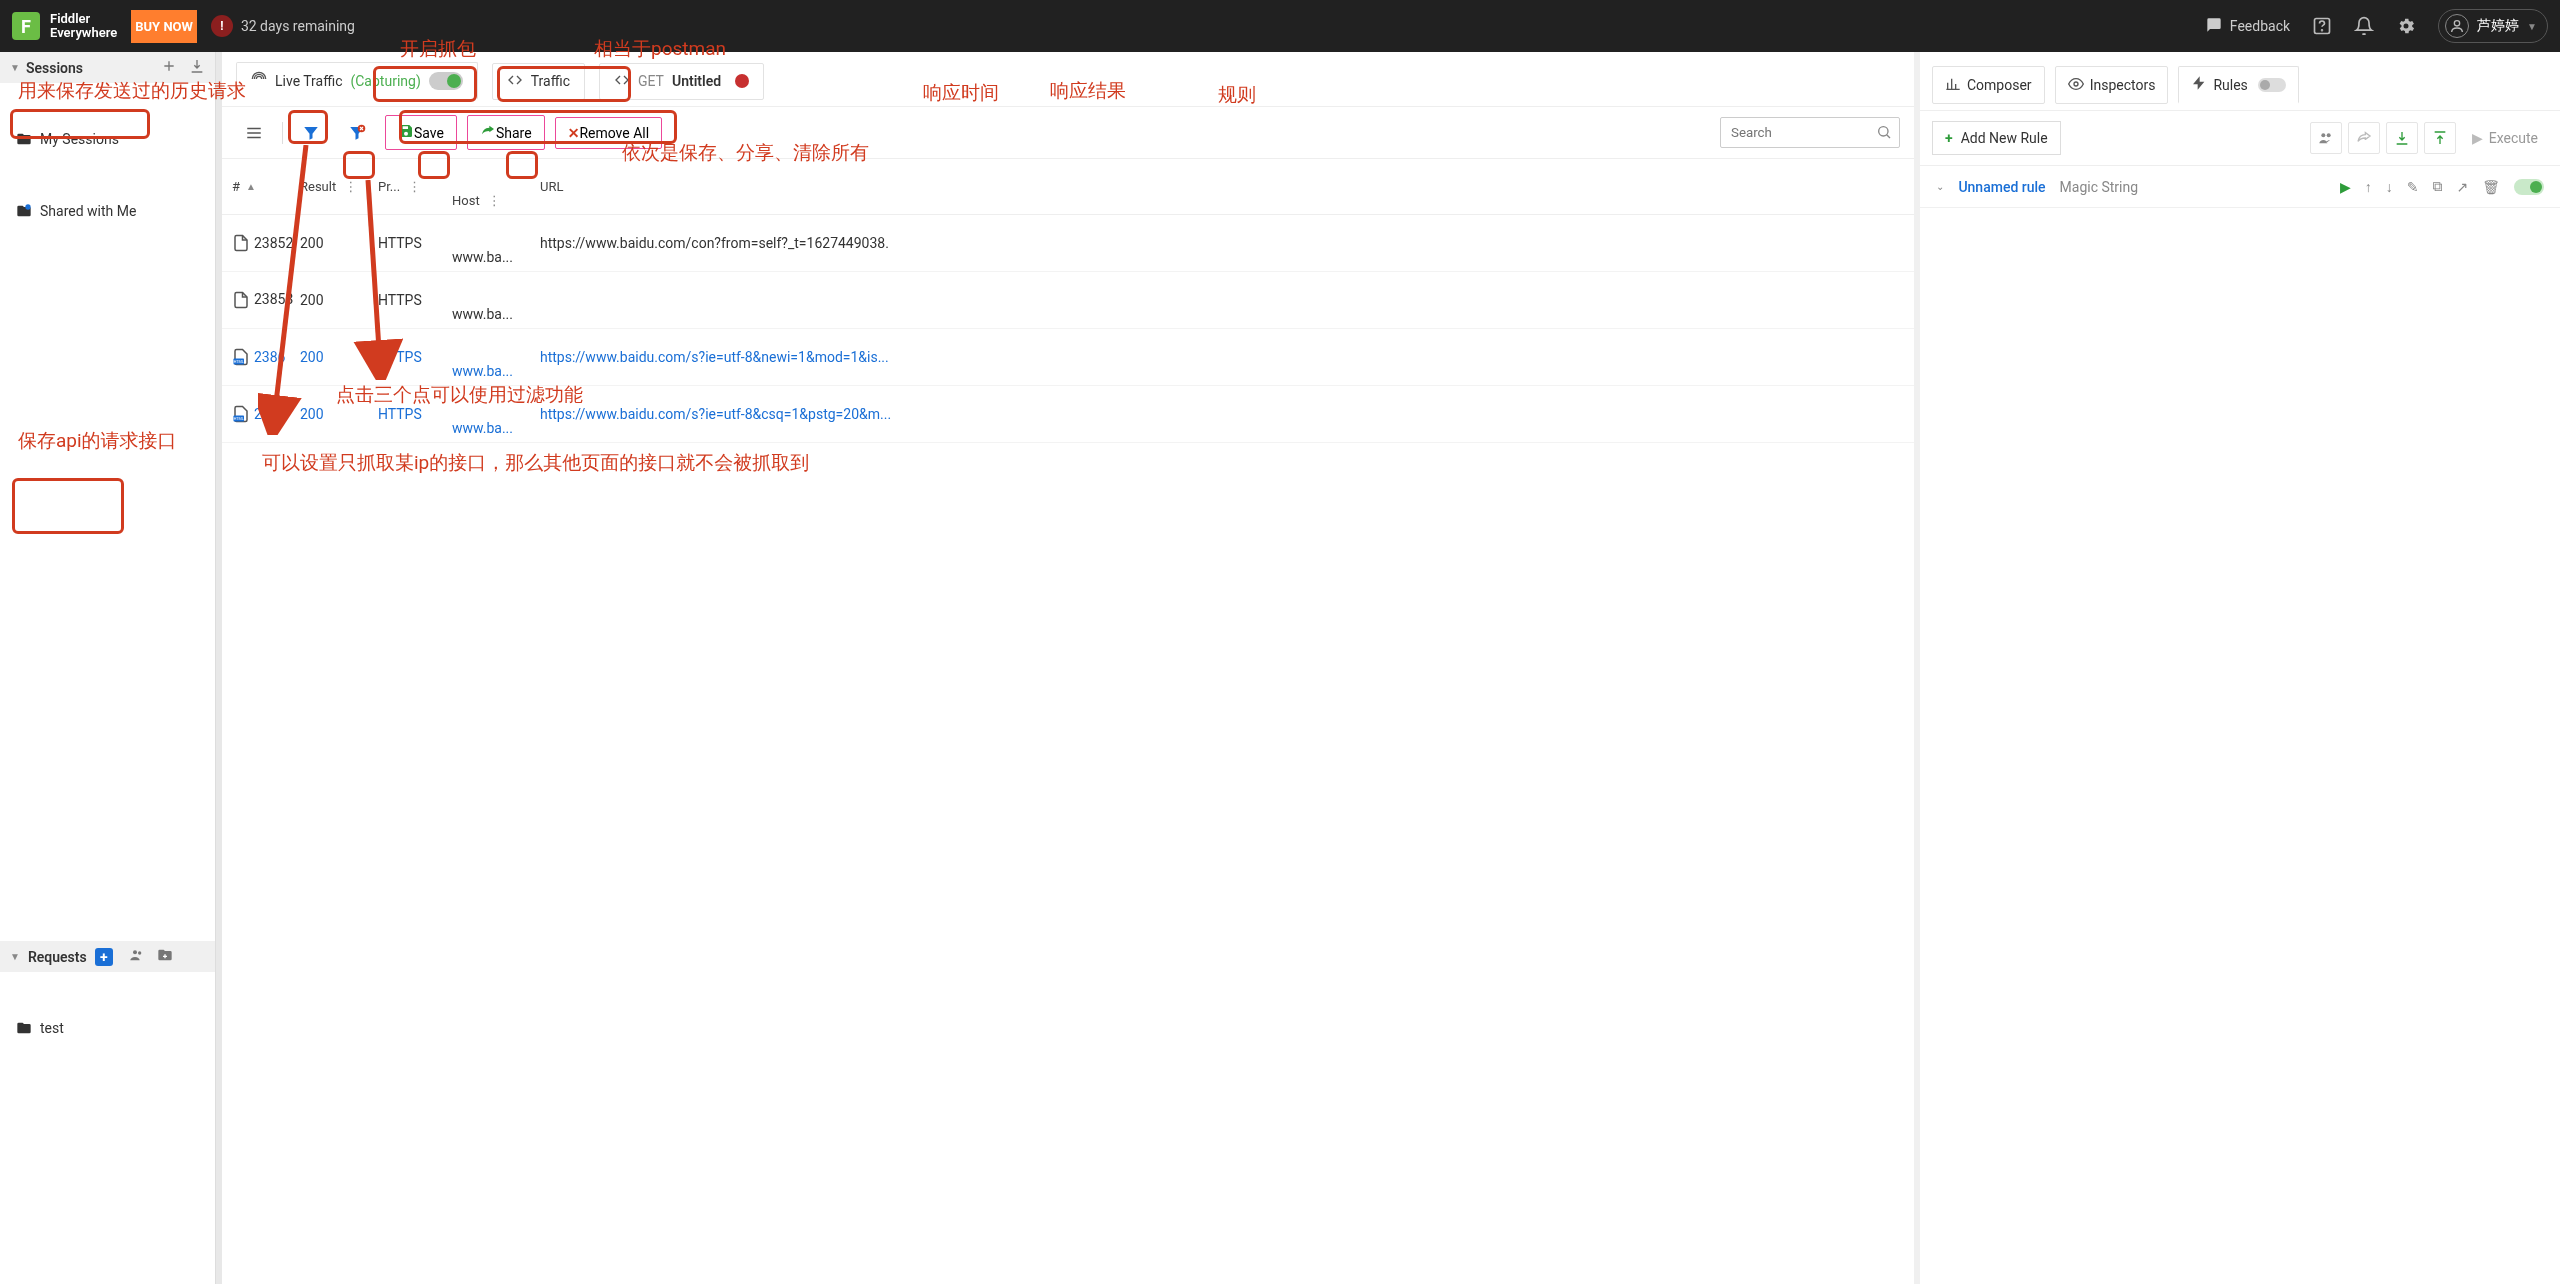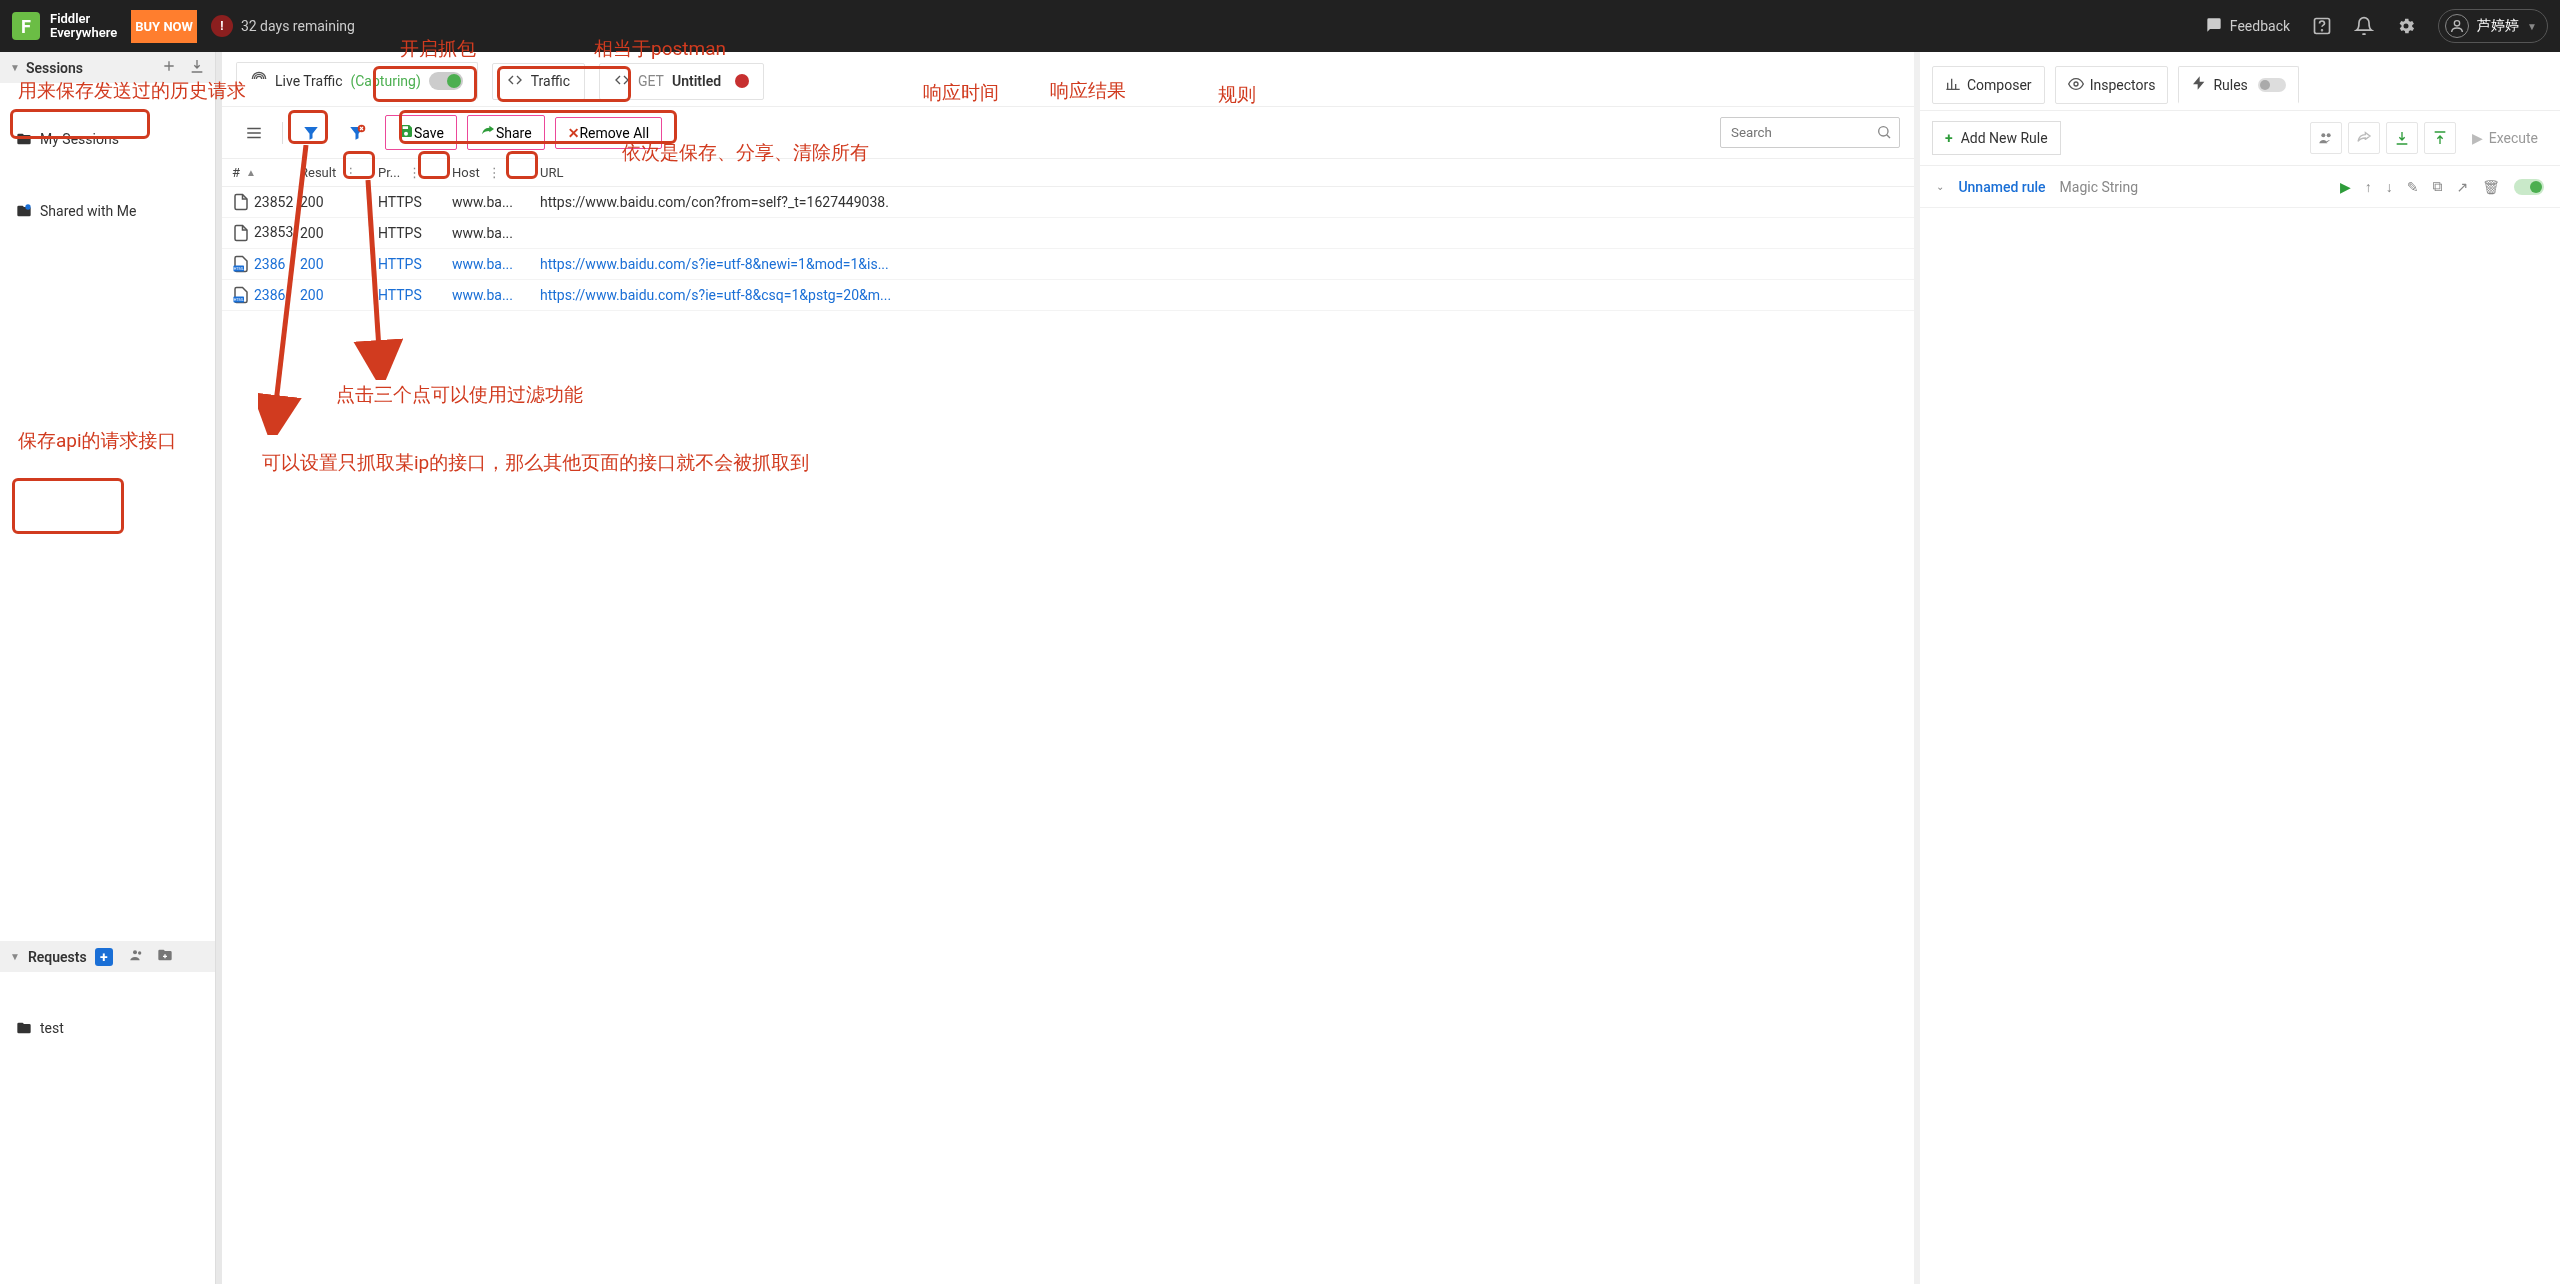--- a/index.html
+++ b/index.html
@@ -52,21 +52,21 @@
 .search-box input { width: 100%; padding: 7px 28px 7px 10px; border: 1px solid #ccc; border-radius: 2px; }
 .search-box .mag { position: absolute; right: 8px; top: 7px; color: #888; }
 
 .grid-header { display: flex; padding: 6px 10px; border-bottom: 1px solid #eee; color: #444; font-size: 13px; align-items: center; }
 .col-sort { color: #888; font-size: 10px; margin-left: 2px; }
 .gh { display: flex; align-items: center; gap: 4px; }
 .kebab { color: #888; cursor: pointer; padding: 0 4px; }
 .c-id { width: 68px; }
 .c-res { width: 78px; }
 .c-pro { width: 74px; }
-.c-host { width: 88px; }
+.c-host { width: 88px; margin-top: 28px; }
 .c-url { flex: 1; }
 .grid-body { flex: 1; overflow: auto; }
 .grid-row { display: flex; padding: 6px 10px; border-bottom: 1px solid #f3f3f3; font-size: 14px; align-items: center; }
 .grid-row .fi { width: 18px; height: 18px; margin-right: 4px; display: inline-flex; }
 .grid-row.linkish { color: #1a6fd6; }
 .grid-row .c-url { white-space: nowrap; overflow: hidden; text-overflow: ellipsis; }
 
 
 .rpanel { width: 640px; display: flex; flex-direction: column; background: #fff; }
 .rpanel .tabs2 { display: flex; gap: 10px; padding: 14px 12px 6px; border-bottom: 1px solid #eee; }

